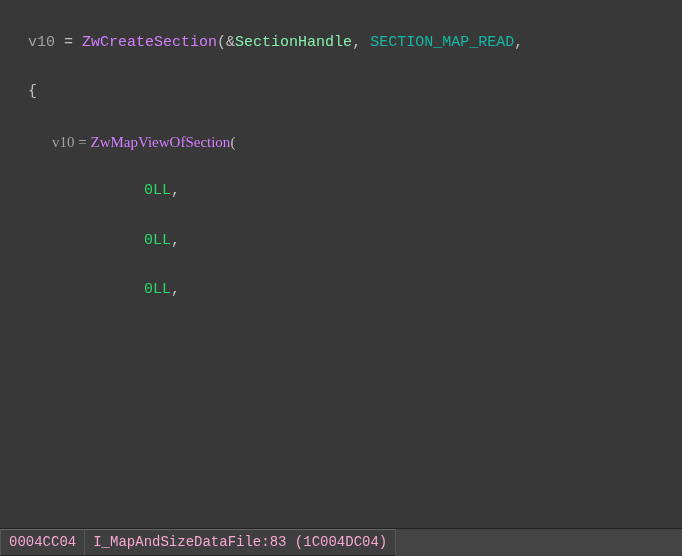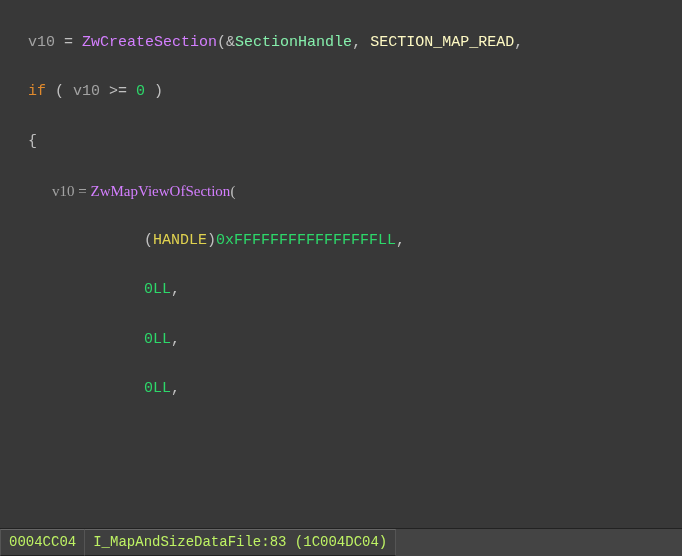--- a/index.html
+++ b/index.html
@@ -21,56 +21,54 @@
     }
     .code-line { display: block; }
     .ind1 { padding-left: 24px; }
     .ind2 { padding-left: 48px; font-family: Liberation Serif, serif; }
     .argind { padding-left: 140px; } 
     .var   { color: #a3a3a3; }
     .func  { color: #d47fff; }
     .op    { color: #c0c0c0; }
     .num   { color: #2dd86a; }
     .type  { color: #e0d24f; }
-    .macro { color: #fef9c3; }
+    .macro { color: #14b8a6; }
     .arg   { color: #86efac; text-align: right; }
     .kw    { color: #e08a2d; }
     .brace { color: #c0c0c0; }
     .statusbar {
       position: absolute;
       bottom: 0; left: 0; right: 0;
       height: 28px;
       background: #444444;
       border-top: 1px solid #222222;
       display: flex;
       align-items: stretch;
       font-size: 14px;
-      color: #bef264;
+      color: #f9a8d4;
     }
     .status-cell {
       padding: 4px 8px;
       border: 1px solid #555;
       border-top: 1px solid #666;
       border-bottom: 1px solid #222;
       background: #3f3f3f;
       display: flex;
       align-items: center;
     }
     .status-cell + .status-cell { margin-left: -1px; }
     .amp { color: #c0c0c0; }
   </style>
 </head>
 <body>
 
 <div class="editor">
 <span class="code-line ind1"><span class="var">v10</span><span class="op"> = </span><span class="func">ZwCreateSection</span><span class="op">(</span><span class="amp">&amp;</span><span class="arg">SectionHandle</span><span class="op">, </span><span class="macro">SECTION_MAP_READ</span><span class="op">,</span></span>
-<span class="code-line ind1"><span class="kw">if</span><span class="op"> ( </span><span class="var">v10</span><span class="op"> &gt;= </span><span class="num">0</span><span class="op"> )</span></span>
 <span class="code-line ind1"><span class="brace">{</span></span>
 <span class="code-line ind2"><span class="var">v10</span><span class="op"> = </span><span class="func">ZwMapViewOfSection</span><span class="op">(</span></span>
-<span class="code-line argind"><span class="op">(</span><span class="type">HANDLE</span><span class="op">)</span><span class="num">0xFFFFFFFFFFFFFFFFLL</span><span class="op">,</span></span>
 <span class="code-line argind"><span class="num">0LL</span><span class="op">,</span></span>
 <span class="code-line argind"><span class="num">0LL</span><span class="op">,</span></span>
 <span class="code-line argind"><span class="num">0LL</span><span class="op">,</span></span>
 <span class="code-line argind"></span>
 
 
 
 
 
 

